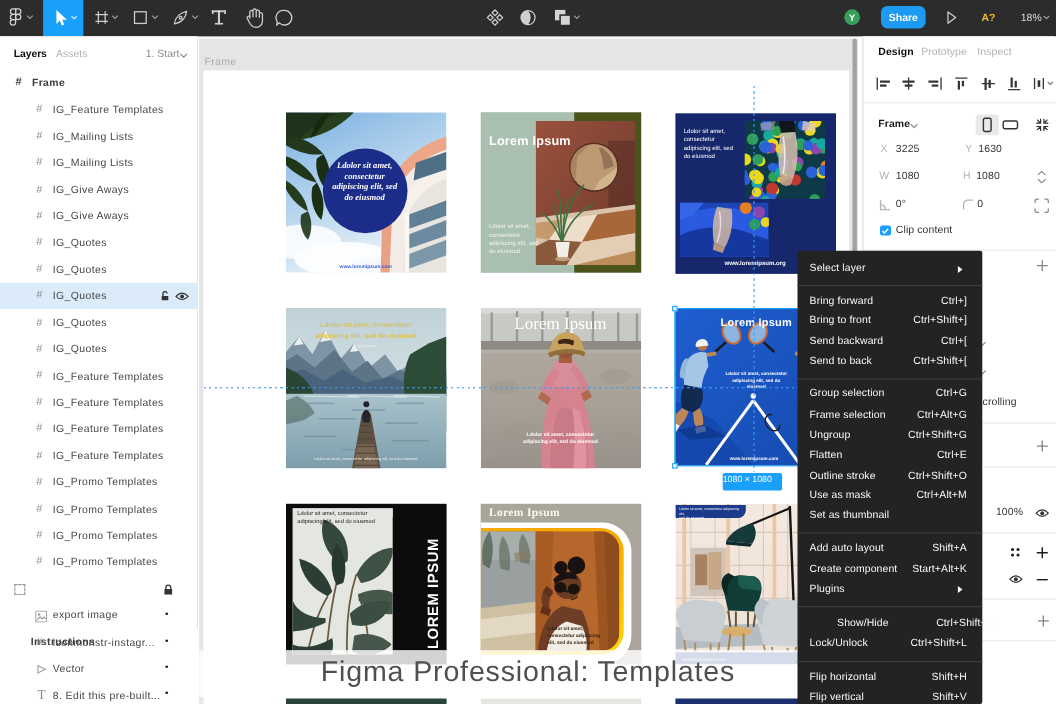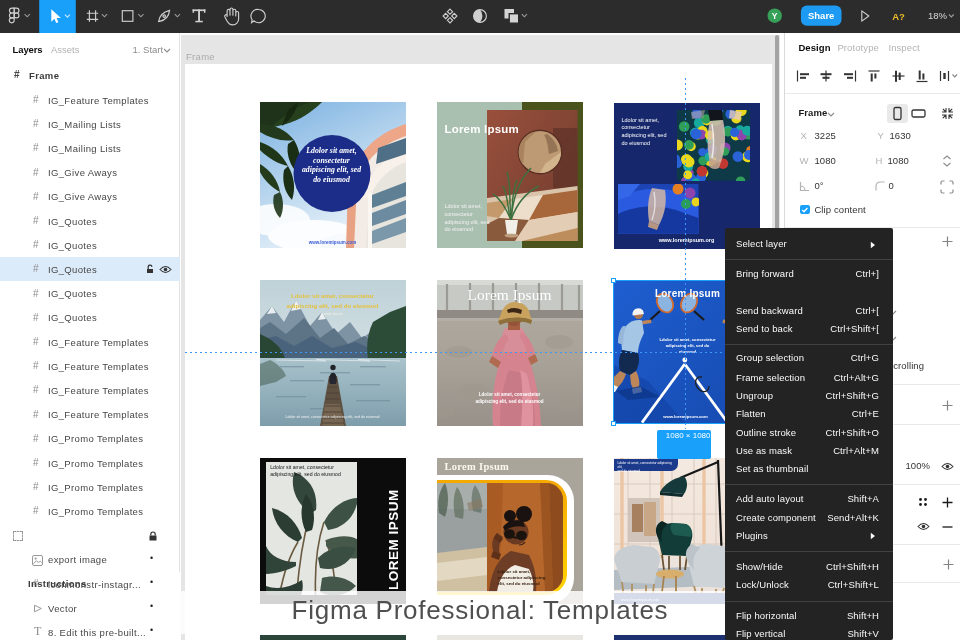--- a/index.html
+++ b/index.html
@@ -492,21 +492,21 @@
 </div>
 
     <div id="guides">
       <div class="abs" style="left:4px;top:318.5px;width:587px;height:1px;background:repeating-linear-gradient(90deg,#3d99f5 0,#3d99f5 2px,rgba(0,0,0,0) 2px,rgba(0,0,0,0) 5px);"></div>
       <div class="abs" style="left:503.5px;top:44.5px;width:1px;height:351px;background:repeating-linear-gradient(180deg,#3d99f5 0,#3d99f5 2px,rgba(0,0,0,0) 2px,rgba(0,0,0,0) 5px);"></div>
       <div class="abs" style="left:432px;top:247.4px;width:146.5px;height:143.2px;border:1.5px solid #18a0fb;"></div>
       <div class="abs" style="left:429.5px;top:245.2px;width:5px;height:5px;background:#fff;border:1px solid #18a0fb;"></div>
       <div class="abs" style="left:429.5px;top:387.8px;width:5px;height:5px;background:#fff;border:1px solid #18a0fb;"></div>
       <div class="abs" style="left:576px;top:245.2px;width:5px;height:5px;background:#fff;border:1px solid #18a0fb;"></div>
       <div class="abs" style="left:576px;top:387.8px;width:5px;height:5px;background:#fff;border:1px solid #18a0fb;"></div>
-      <div class="abs" style="left:476px;top:397.2px;width:53.5px;height:29px;background:#18a0fb;border-radius:2px;color:#fff;font-size:8px;text-align:right;line-height:11.5px;">1080 × 1080</div>
+      <div class="abs" style="left:476px;top:397.2px;width:53.5px;height:16px;background:#18a0fb;border-radius:2px;color:#fff;font-size:8px;text-align:left;line-height:11.5px;">1080 × 1080</div>
     </div>
 
     <div class="abs" style="left:0;top:558px;width:604px;height:43px;background:rgba(255,255,255,0.82);"></div>
     <div class="abs" style="left:-3px;top:561.5px;width:604px;height:36px;text-align:center;font-size:26px;letter-spacing:0.75px;color:rgba(77,77,77,0.99);">Figma Professional: Templates</div>
 
     <div class="abs" style="left:593.8px;top:2px;width:4.6px;height:605px;background:#a2a2a2;border-radius:2px;"></div>
   </div>
 
   <div id="toolbar">
   <svg width="960" height="33" viewBox="0 0 960 33">
@@ -839,20 +839,24 @@
 <span class="lab">Select layer</span>
 <svg style="position:absolute;right:17px;top:5.5px;" width="6" height="8">
           <path d="M0.8,0.8 L5,4 L0.8,7.2 Z" fill="#fcfcfc"></path>
         </svg>
 </div>
 <div class="msep" style="top:30.8px;"></div>
 <div class="mi" style="top:37.0px;">
 <span class="lab">Bring forward</span>
 <span class="sc">Ctrl+]</span>
 </div>
+<div class="mi" style="top:55.0px;">
+<span class="lab">Bring to front</span>
+<span class="sc">Ctrl+Shift+]</span>
+</div>
 <div class="mi" style="top:73.5px;">
 <span class="lab">Send backward</span>
 <span class="sc">Ctrl+[</span>
 </div>
 <div class="mi" style="top:92.0px;">
 <span class="lab">Send to back</span>
 <span class="sc">Ctrl+Shift+[</span>
 </div>
 <div class="msep" style="top:115.6px;"></div>
 <div class="mi" style="top:121.3px;">
@@ -882,30 +886,30 @@
 <div class="mi" style="top:231.8px;">
 <span class="lab">Set as thumbnail</span>
 </div>
 <div class="msep" style="top:255.6px;"></div>
 <div class="mi" style="top:262.3px;">
 <span class="lab">Add auto layout</span>
 <span class="sc">Shift+A</span>
 </div>
 <div class="mi" style="top:280.5px;">
 <span class="lab">Create component</span>
-<span class="sc">Send+Alt+K</span>
+<span class="sc">Start+Alt+K</span>
 </div>
 <div class="mi" style="top:298.6px;">
 <span class="lab">Plugins</span>
 <svg style="position:absolute;right:17px;top:5.5px;" width="6" height="8">
           <path d="M0.8,0.8 L5,4 L0.8,7.2 Z" fill="#fcfcfc"></path>
         </svg>
 </div>
 <div class="msep" style="top:322.9px;"></div>
-<div class="mi" style="top:329.5px;">
+<div class="mi" style="top:329.5px;margin-left:25px;">
 <span class="lab">Show/Hide</span>
 <span class="sc">Ctrl+Shift+H</span>
 </div>
 <div class="mi" style="top:348.0px;">
 <span class="lab">Lock/Unlock</span>
 <span class="sc">Ctrl+Shift+L</span>
 </div>
 <div class="msep" style="top:372.5px;"></div>
 <div class="mi" style="top:379.0px;">
 <span class="lab">Flip horizontal</span>

